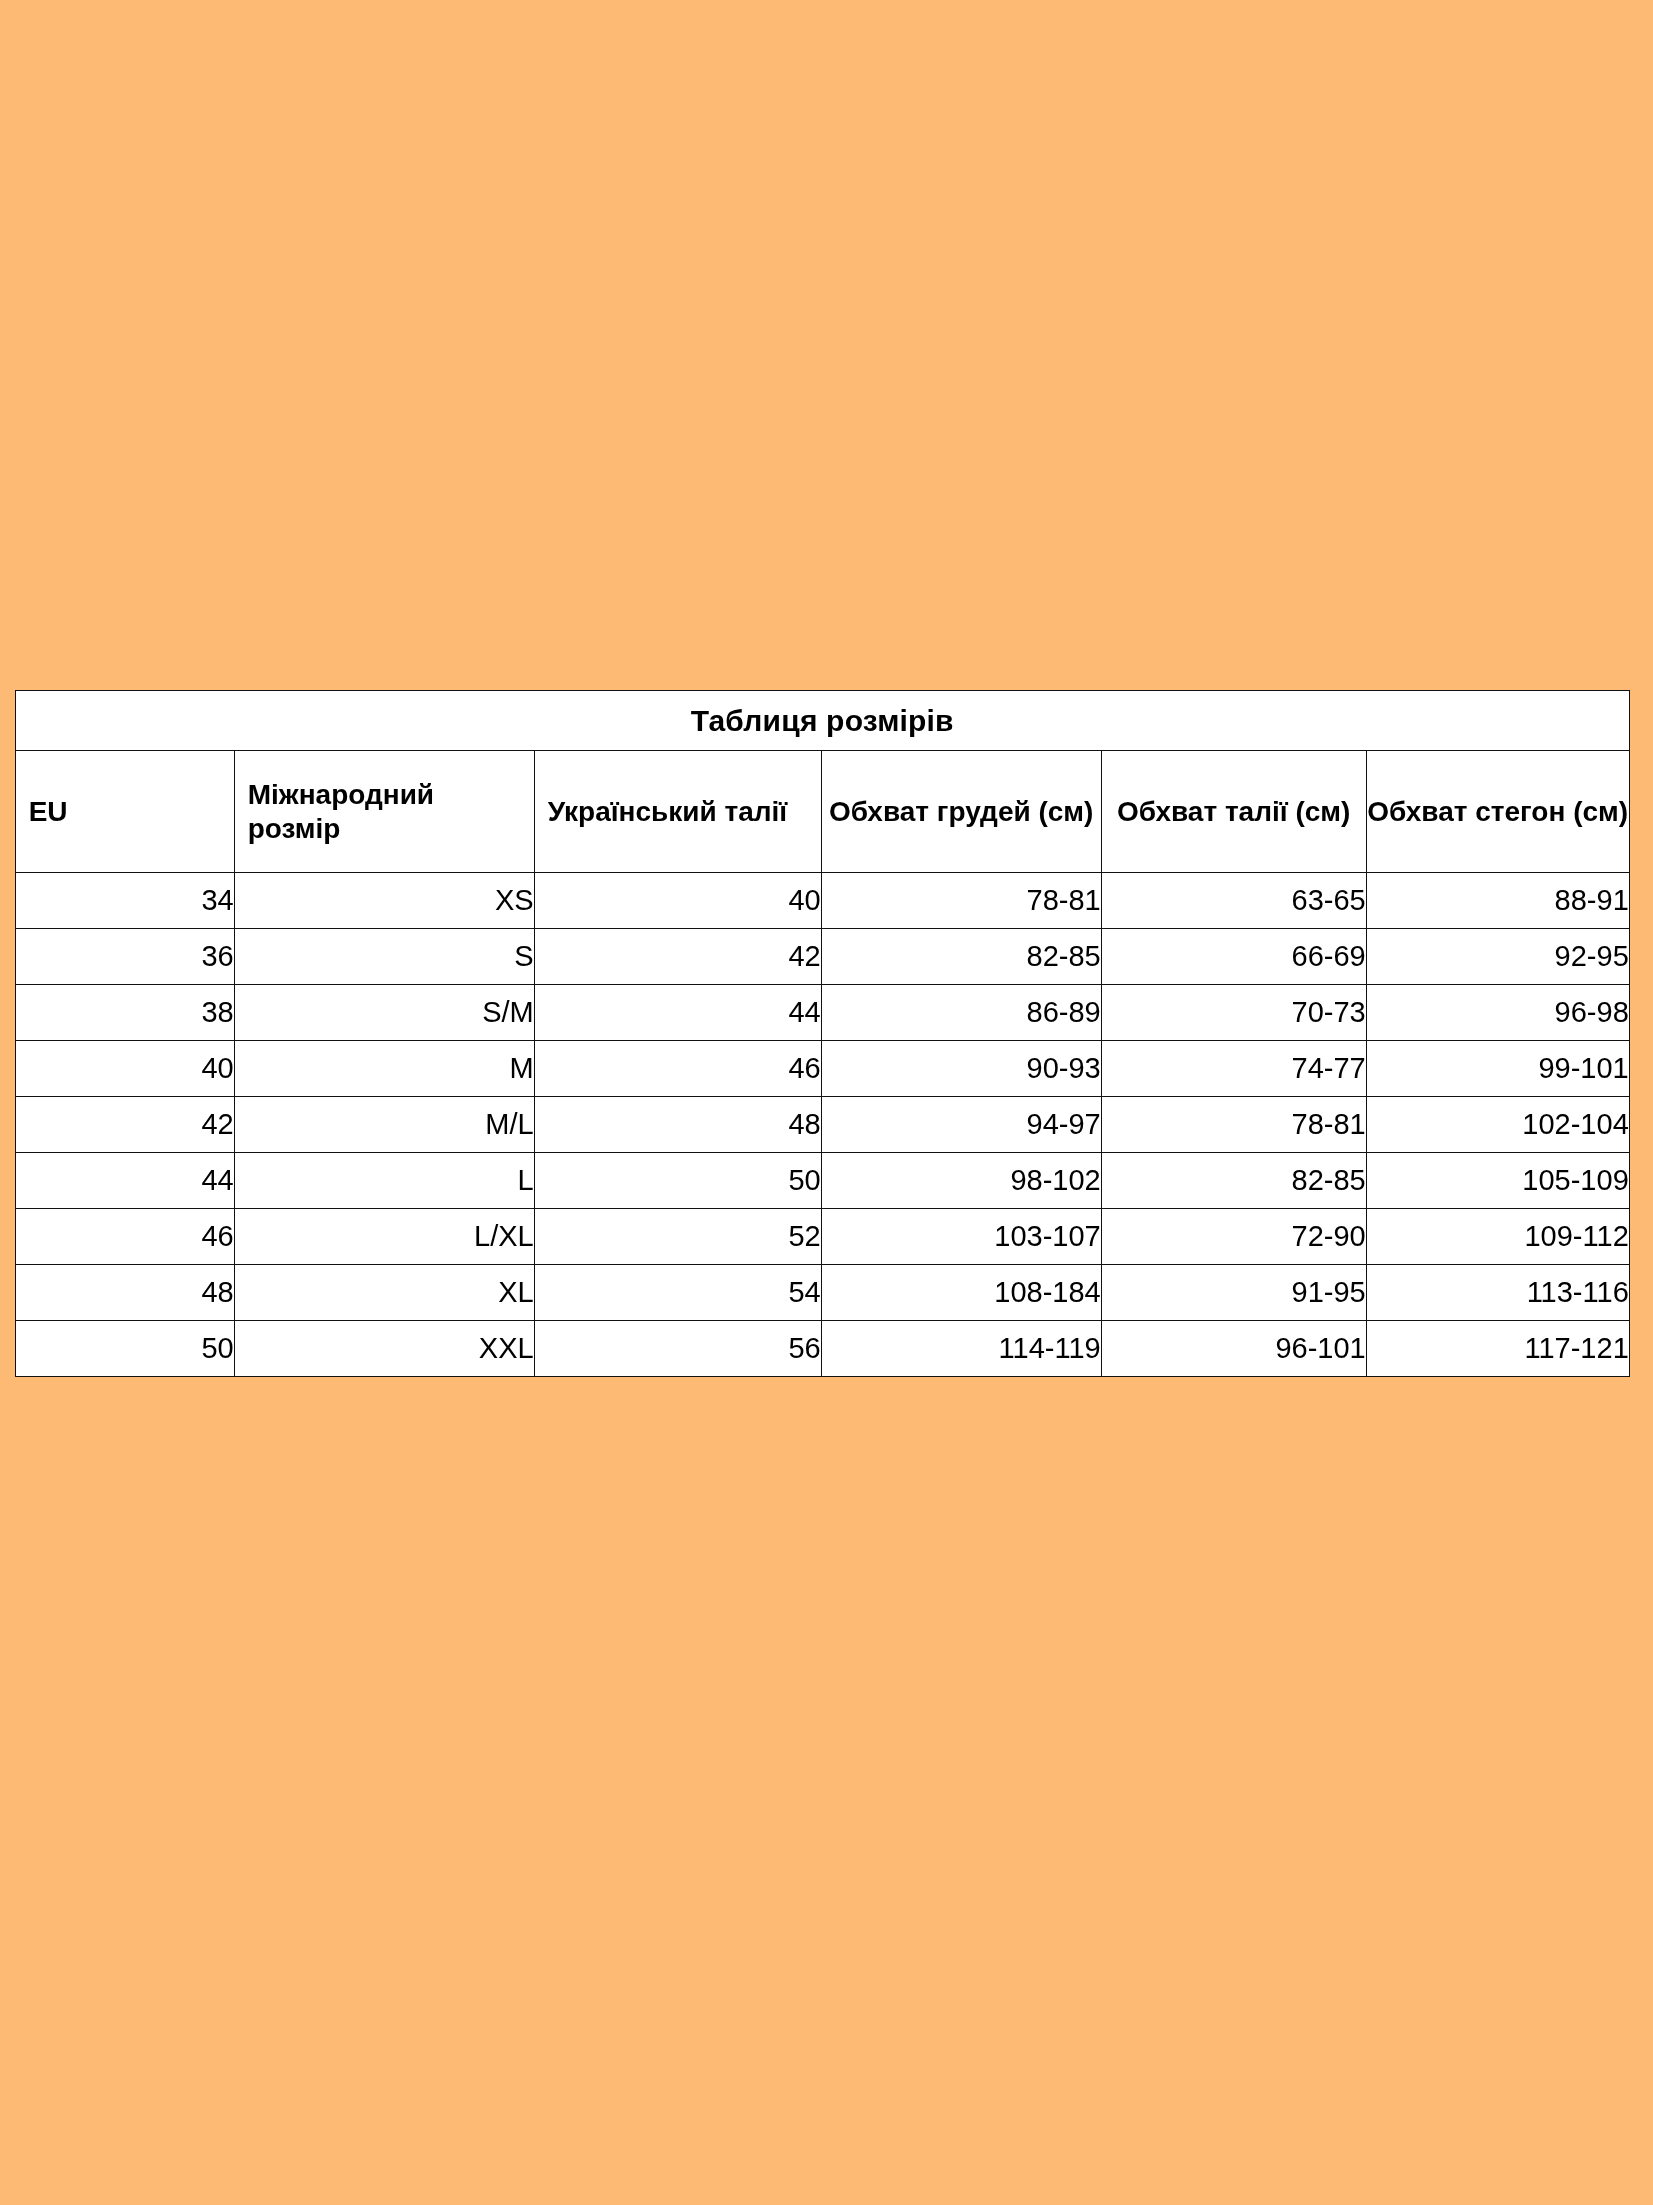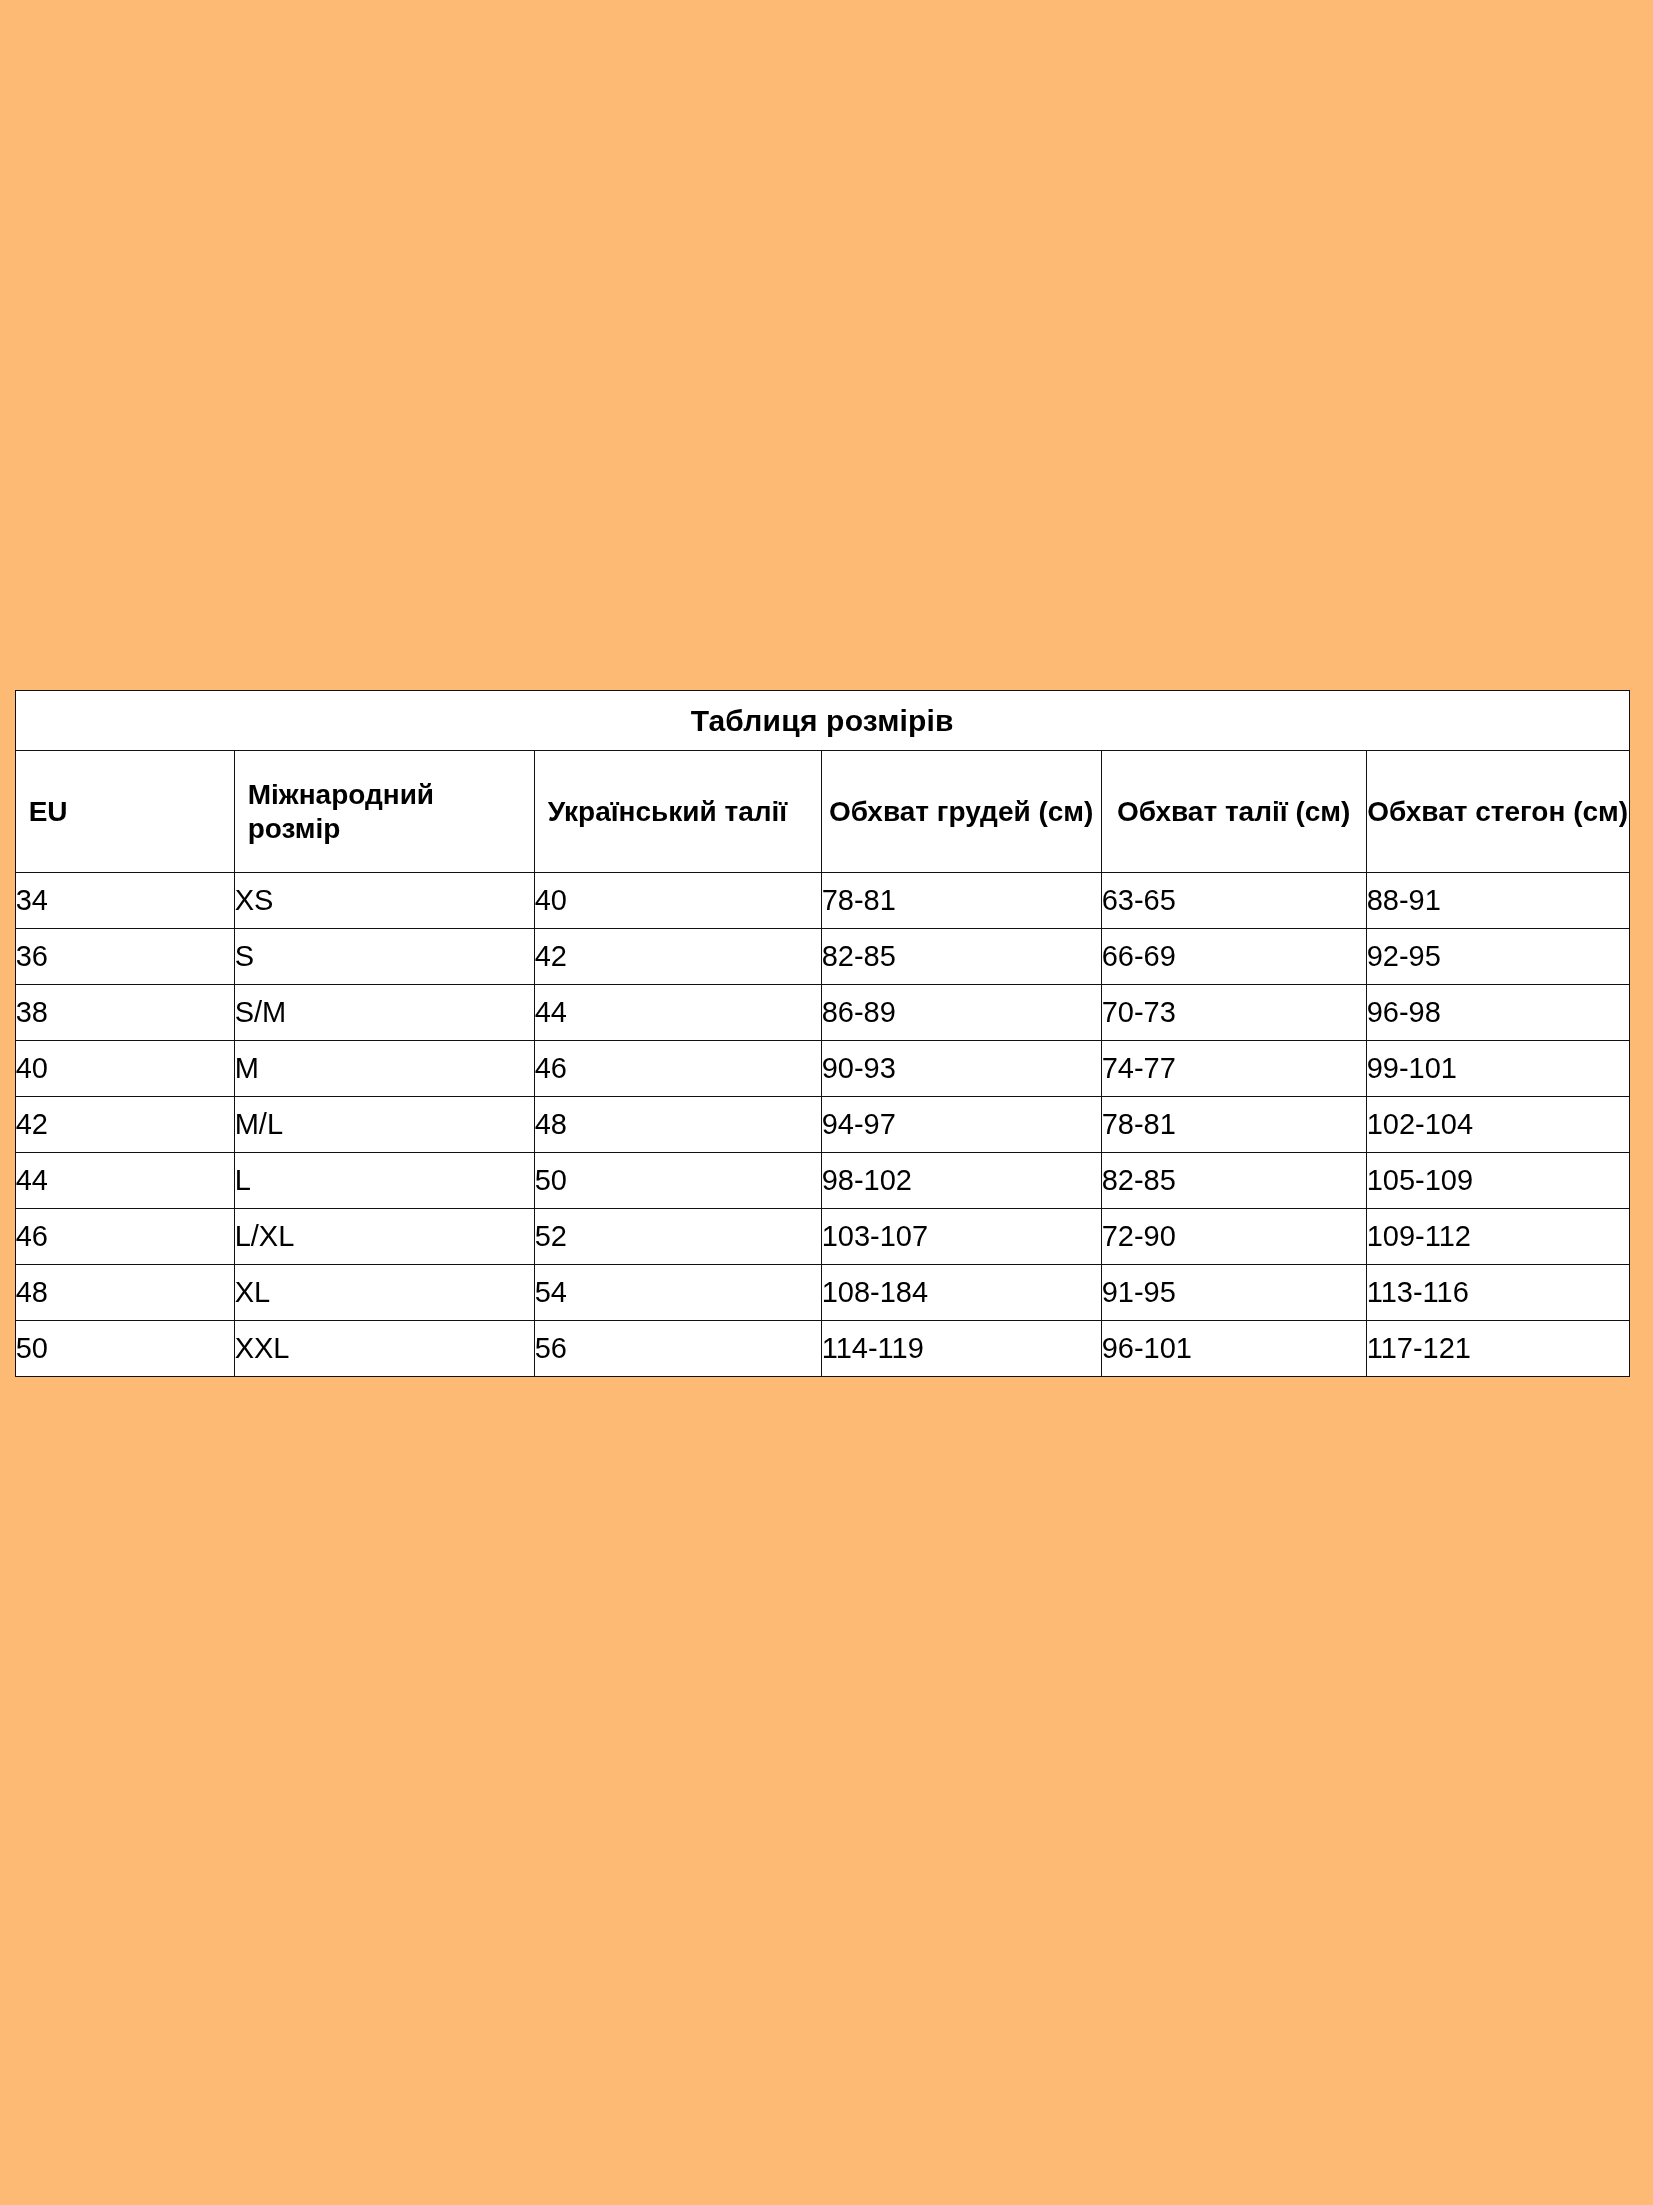--- a/index.html
+++ b/index.html
@@ -59,21 +59,21 @@
   }
   thead th.left-pad {
     text-align: left;
     padding-left: 13px;
   }
   tbody td {
     font-size: 29px;
     font-weight: normal;
     height: 55px;
     padding: 0 0 0 13px;
-    text-align: left;
+    text-align: right;
     line-height: 1.1;
     margin-top: 37px;
   }
   col.c-eu { width: 219px; }
   col.c-intl { width: 300px; }
   col.c-ua { width: 287px; }
   col.c-chest { width: 280px; }
   col.c-waist { width: 265px; }
   col.c-hip { width: 263px; }
 </style>

